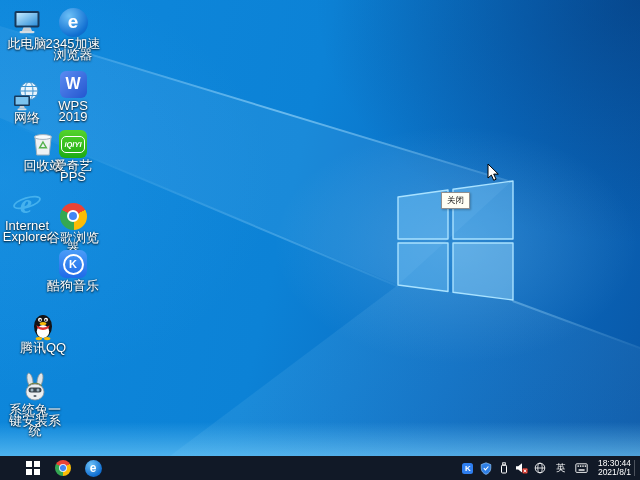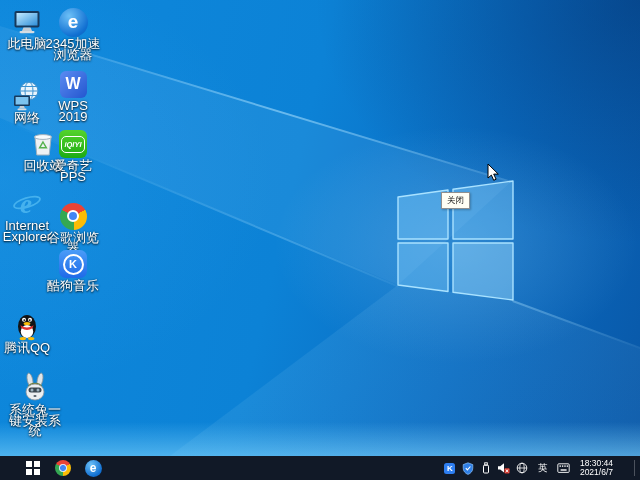--- a/index.html
+++ b/index.html
@@ -56,21 +56,21 @@
   .cursor{position:absolute;left:487px;top:163px;}
   
   .taskbar{position:absolute;left:0;bottom:0;width:640px;height:24px;background:#111927;
     display:flex;align-items:center;color:#fff;}
   .tbtn{width:30px;height:24px;display:flex;align-items:center;justify-content:center;}
   .tray{margin-left:auto;display:flex;align-items:center;}
   .tray-ic{width:13px;height:24px;display:flex;align-items:center;justify-content:center;margin:0 2.5px;}
   .k-tray{width:11px;height:11px;border-radius:2.5px;background:#2e7ef0;color:#fff;font-size:8px;font-weight:bold;
     display:flex;align-items:center;justify-content:center;}
   .ime{font-size:9.5px;color:#fff;margin:0 4px 0 7px;}
-  .clock{margin:0 18px 0 7px;font-size:8.5px;line-height:9.5px;color:#fff;}
+  .clock{margin:0 0 0 7px;font-size:8.5px;line-height:9.5px;color:#fff;}
   .tb-divider{width:1px;height:16px;background:rgba(255,255,255,0.25);margin-left:3px;}
   .show-desktop{width:5px;height:24px;}
   .start-grid{display:grid;grid-template-columns:6px 6px;grid-template-rows:6px 6px;gap:1.3px;}
   .start-grid div{background:#fff;}
   .ball-e.small{width:17px;height:17px;font-size:12px;}
   .chrome-ball.small{width:16px;height:16px;}
 </style>
 </head>
 <body>
 
@@ -184,21 +184,21 @@
     <div class="art">
         <div class="sq kg">
           <span class="kring">
             <span>K</span>
           </span>
         </div>
       </div>
     <div class="lbl">酷狗音乐</div>
   </div>
 
-  <div class="dicon" style="left:4px;top:310px">
+  <div class="dicon" style="left:20px;top:310px">
     <div class="art">
       <svg width="32" height="32" viewBox="0 0 32 32">
         <ellipse cx="16" cy="16.5" rx="9" ry="11.5" fill="#121316"></ellipse>
         <ellipse cx="16" cy="21.5" rx="6.2" ry="6.4" fill="#fff"></ellipse>
         <circle cx="13" cy="9.8" r="2" fill="#fff"></circle>
           <circle cx="19" cy="9.8" r="2" fill="#fff"></circle>
         <circle cx="13.3" cy="10.1" r="0.95" fill="#111"></circle>
           <circle cx="18.7" cy="10.1" r="0.95" fill="#111"></circle>
         <ellipse cx="16" cy="13.6" rx="3.4" ry="1.7" fill="#fbbd08"></ellipse>
         <path d="M9.4 15.2 q6.6 4.6 13.2 0 l-1.1 3.1 q-5.5 3.3 -11 0 z" fill="#e23131"></path>
@@ -288,18 +288,18 @@
         <rect x="0.8" y="1.8" width="11.4" height="8.6" rx="1" fill="none" stroke="#fff" stroke-width="0.9"></rect>
         <rect x="2.5" y="3.4" width="1.4" height="1.4" fill="#fff"></rect>
           <rect x="4.9" y="3.4" width="1.4" height="1.4" fill="#fff"></rect>
         <rect x="7.3" y="3.4" width="1.4" height="1.4" fill="#fff"></rect>
           <rect x="9.7" y="3.4" width="1.4" height="1.4" fill="#fff"></rect>
         <rect x="3.6" y="7.3" width="6" height="1.4" fill="#fff"></rect>
       </svg>
     </div>
     <div class="clock">
       <div>18:30:44</div>
-      <div>2021/6/7</div>
+      <div>2021/8/1</div>
     </div>
     <div class="tb-divider"></div>
     <div class="show-desktop"></div>
   </div>
 </div>
 
 </body></html>

